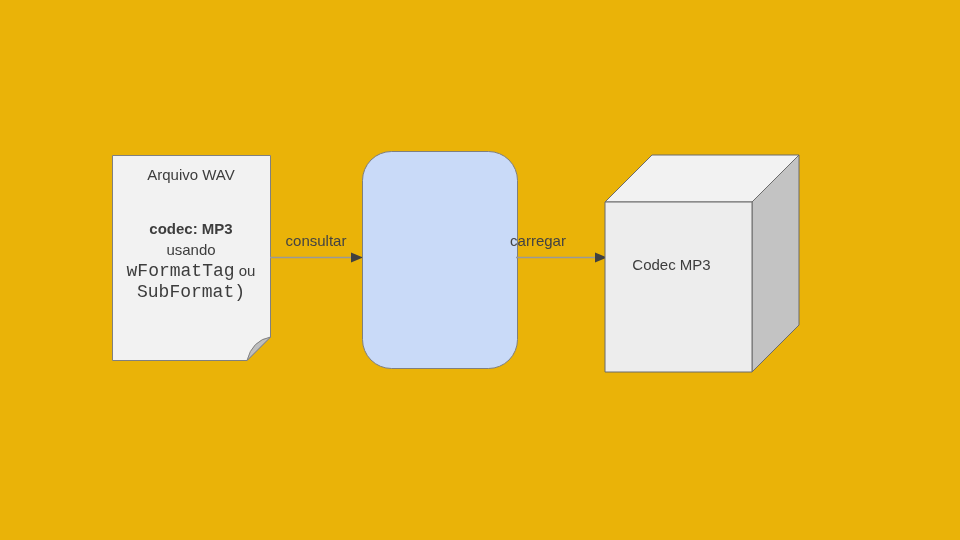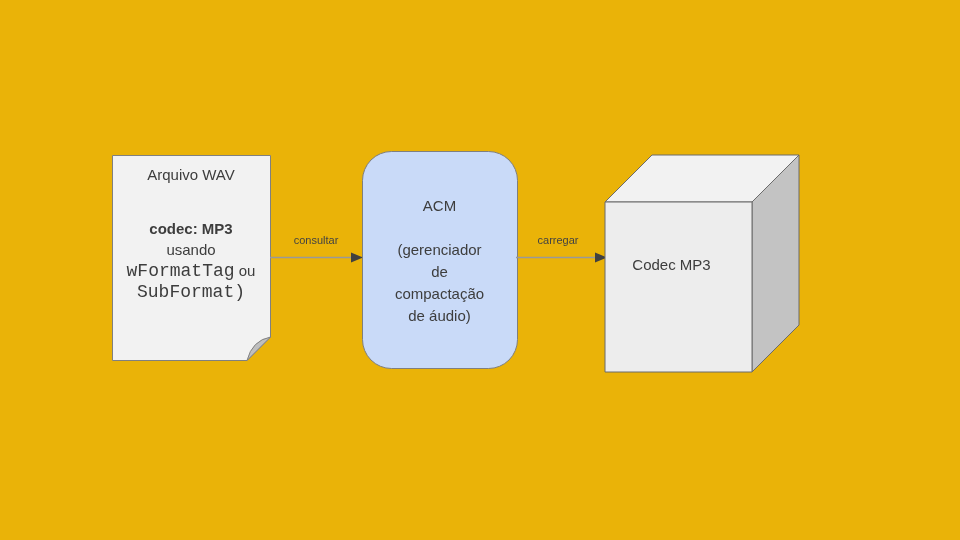--- a/index.html
+++ b/index.html
@@ -46,26 +46,26 @@
     text-align: center;
     font-size: 15px;
     line-height: 22px;
     color: #3d3d3d;
   }
   .italic { font-style: italic; }
 
   
   .arrow-label {
     text-align: center;
-    font-size: 11px;
+    font-size: 15px;
     line-height: 19px;
     color: #434343;
   }
   .label-consultar { left: 266px; top: 231px; width: 100px; }
-  .label-carregar  { left: 508px; top: 231px; width: 100px; }
+  .label-carregar  { left: 488px; top: 231px; width: 100px; }
 </style>
 </head>
 <body>
 
 <div class="canvas">
 
   <svg class="abs" style="left:112px; top:155px;" width="159" height="206" viewBox="0 0 159 206">
     <path d="M0.5,0.5 H158.5 V182 L135,205.5 H0.5 Z" stroke="#808080" stroke-width="1" fill="#f2f2f2"></path>
     <path d="M135,205.5 L158.5,182 Q140,185.5 135,205.5 Z" stroke="#808080" stroke-width="1" fill="#bfbfbf"></path>
   </svg>
@@ -82,28 +82,20 @@
   <div class="abs arrow-label label-consultar">consultar</div>
   <svg class="abs" style="left:270px; top:250px;" width="93" height="15" viewBox="0 0 93 15">
     <line x1="0" y1="7.5" x2="82" y2="7.5" stroke-width="1.3" stroke="#999999"></line>
     <polygon points="81,2.5 93,7.5 81,12.5" fill="#404040"></polygon>
   </svg>
 
   <svg class="abs" style="left:362px; top:151px;" width="156" height="218" viewBox="0 0 156 218">
     <rect x="0.5" y="0.5" width="155" height="217" rx="29" ry="29" stroke="#7f7f7f" stroke-width="1" fill="#c9daf8"></rect>
   </svg>
 
-  <div class="abs acm-text">
-    <div>ACM</div>
-    <div class="spacer22"></div>
-    <div>(gerenciador</div>
-    <div>de</div>
-    <div>compactação</div>
-    <div>de áudio)</div>
-  </div>
 
   <div class="abs arrow-label label-carregar">carregar</div>
   <svg class="abs" style="left:516px; top:250px;" width="91" height="15" viewBox="0 0 91 15">
     <line x1="0" y1="7.5" x2="80" y2="7.5" stroke-width="1.3" stroke="#999999"></line>
     <polygon points="79,2.5 91,7.5 79,12.5" fill="#404040"></polygon>
   </svg>
 
   <svg class="abs" style="left:604px; top:154px;" width="197" height="220" viewBox="0 0 197 220">
     <polygon points="1,48 48,1 195,1 148,48" stroke="#6b6b6b" stroke-width="1" stroke-linejoin="round" fill="#f2f2f2"></polygon>
     <polygon points="148,48 195,1 195,171 148,218" stroke="#6b6b6b" stroke-width="1" stroke-linejoin="round" fill="#c3c3c3"></polygon>

